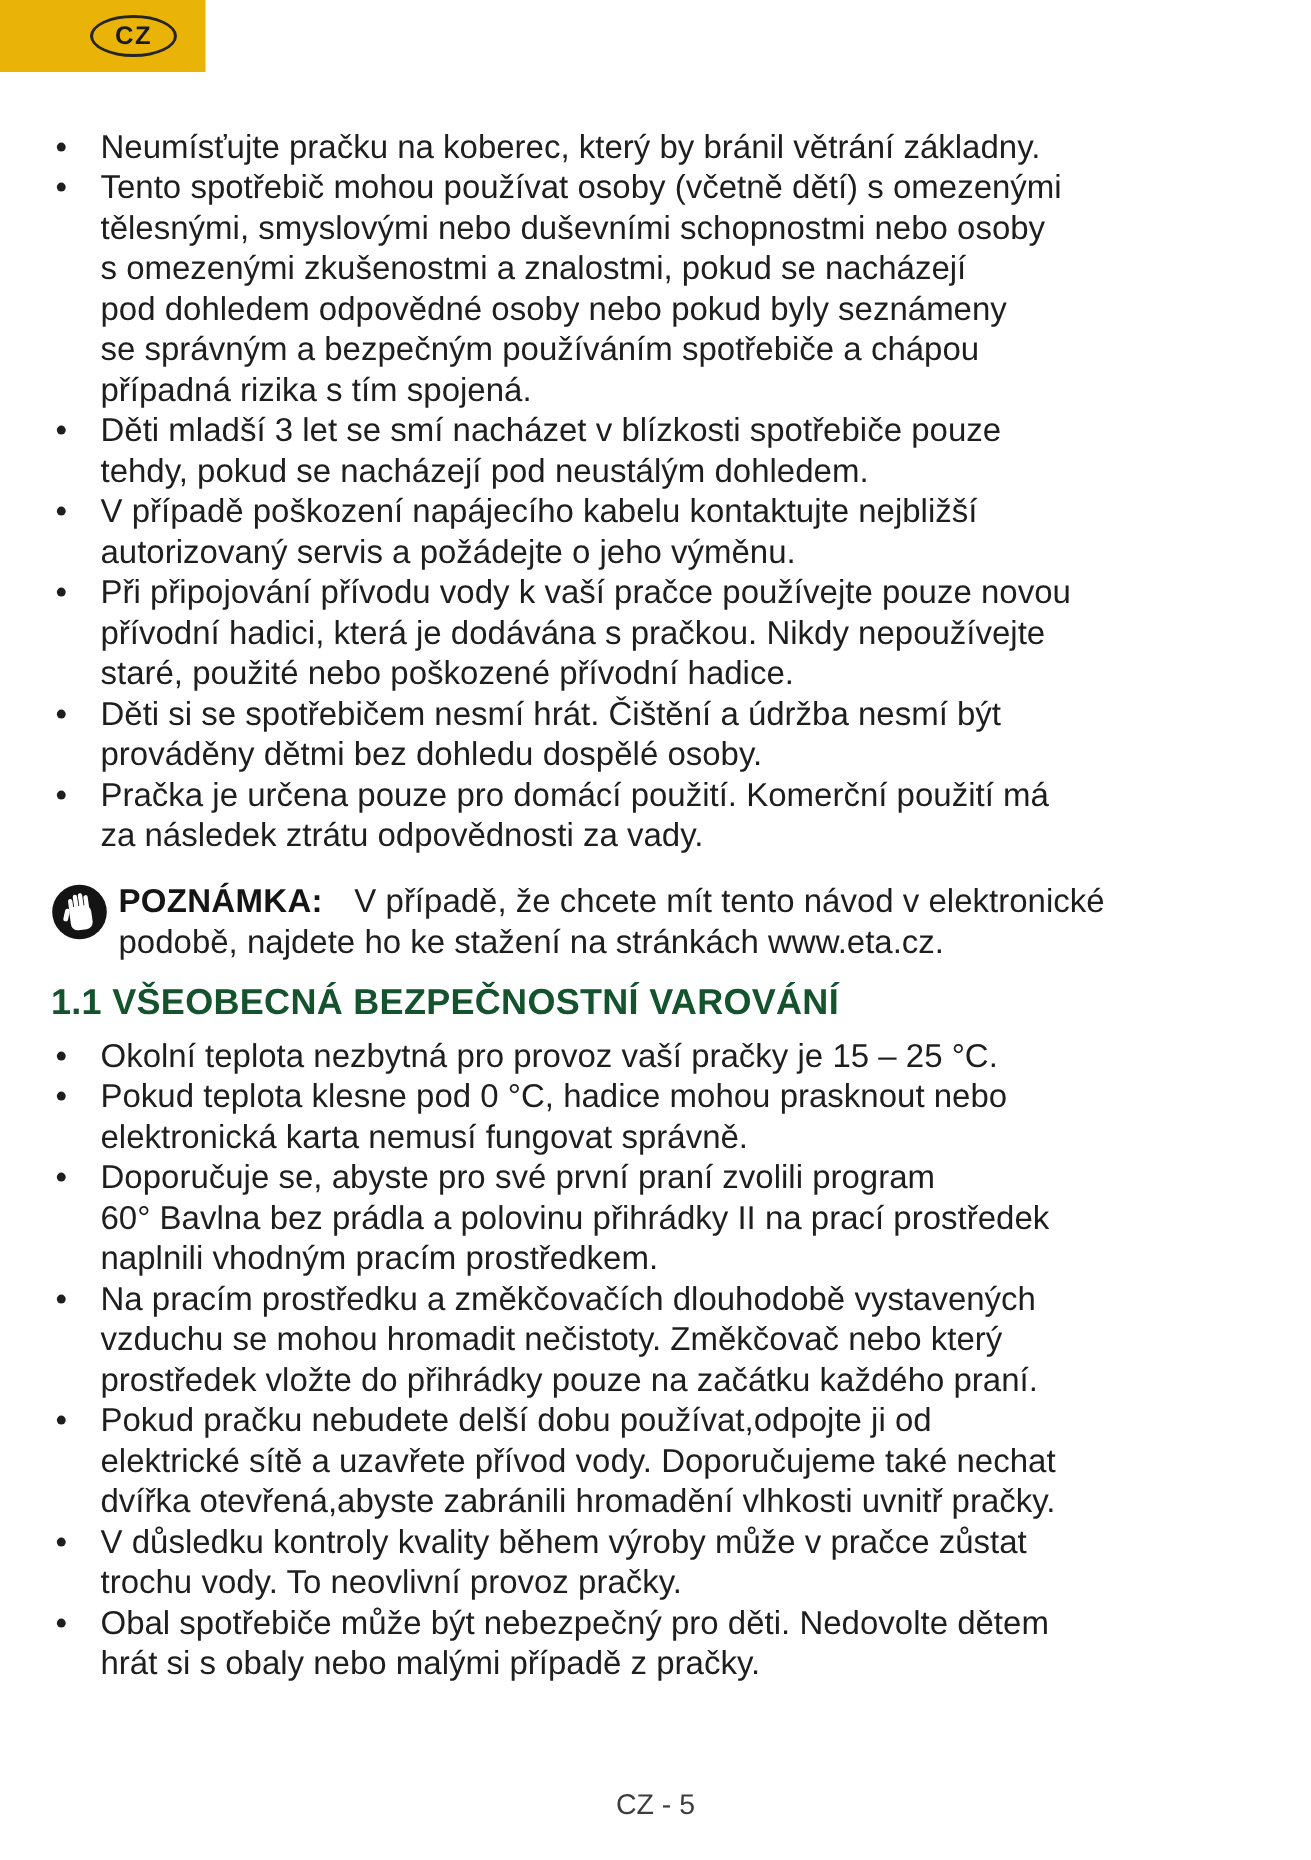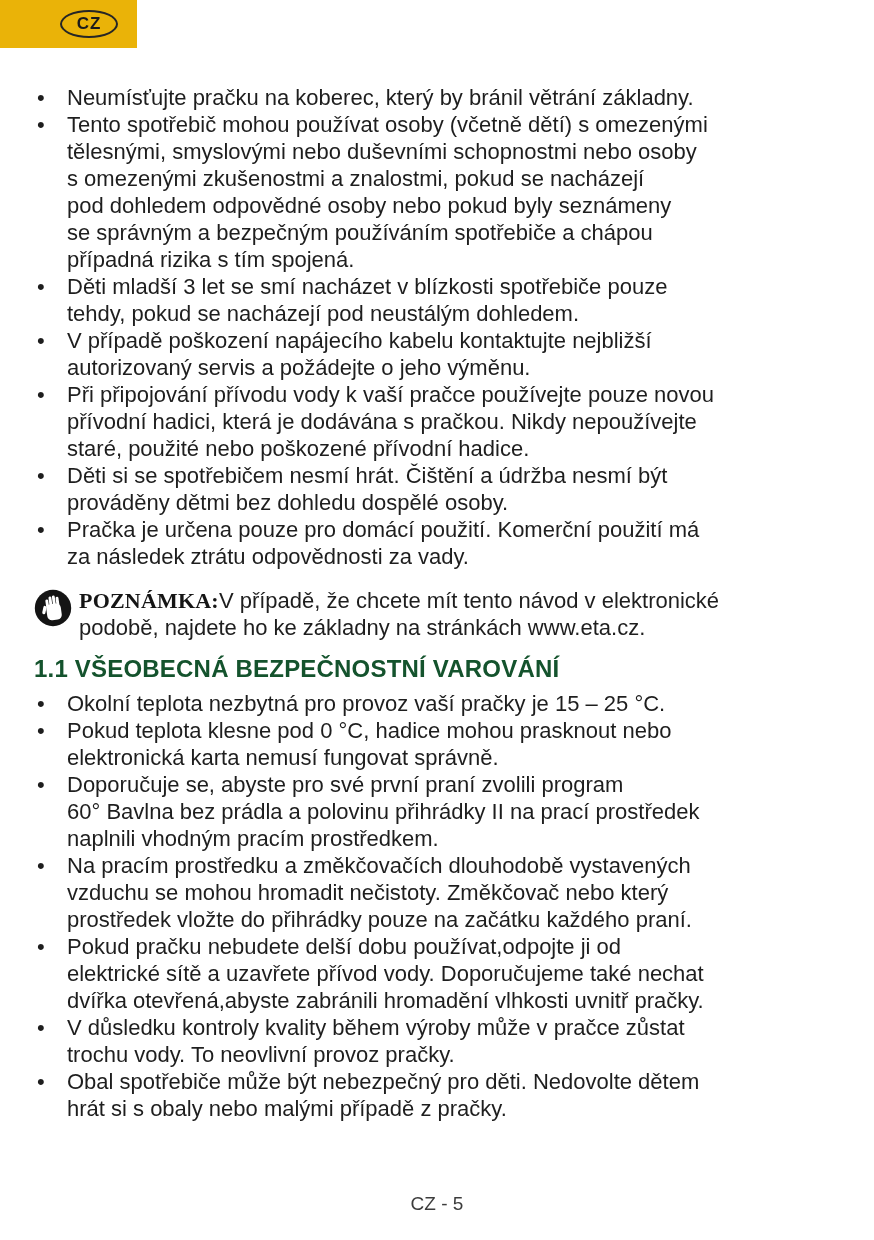--- a/index.html
+++ b/index.html
@@ -73,24 +73,23 @@
     margin-right: 7px;
     margin-top: 2px;
   }
   .note-icon svg { display: block; width: 38px; height: 38px; }
   .note-text-wrap {
     margin: 0;
     font-size: 22px;
     line-height: 27px;
   }
   .note-text-wrap b {
-    margin-right: 0;
+    margin-right: 21px;
     letter-spacing: 0.2px;
     color: #151515;
-    font-family: Liberation Serif, serif;
   }
   .note-text { white-space: pre-line; }
   
   .section-title {
     margin: 14px 0 7px 0;
     font-size: 24px;
     line-height: 28px;
     font-weight: bold;
     color: #14532d;
     letter-spacing: 0.2px;
@@ -153,21 +152,21 @@
             <rect x="12.2" y="15.0" width="14.6" height="16.0" rx="4.6"></rect>
             <rect x="12.4" y="9.6" width="2.9" height="9.5" rx="1.45"></rect>
             <rect x="15.9" y="7.2" width="2.9" height="11.5" rx="1.45"></rect>
             <rect x="19.4" y="6.6" width="2.9" height="12.0" rx="1.45"></rect>
             <rect x="22.9" y="8.4" width="2.9" height="10.5" rx="1.45"></rect>
             <rect x="8.6" y="15.6" width="3.2" height="8.5" rx="1.6" transform="rotate(20 10.2 19.8)"></rect>
           </g>
         </svg>
       </span>
       <p class="note-text-wrap"><b>POZNÁMKA:</b><span class="note-text">V případě, že chcete mít tento návod v elektronické
-podobě, najdete ho ke základny na stránkách www.eta.cz.</span></p>
+podobě, najdete ho ke stažení na stránkách www.eta.cz.</span></p>
     </div>
 
     <h2 class="section-title">1.1 VŠEOBECNÁ BEZPEČNOSTNÍ VAROVÁNÍ</h2>
 
     <ul class="bullets">
       <li>Okolní teplota nezbytná pro provoz vaší pračky je 15 – 25 °C.</li>
       <li>Pokud teplota klesne pod 0 °C, hadice mohou prasknout nebo
 elektronická karta nemusí fungovat správně.</li>
       <li>Doporučuje se, abyste pro své první praní zvolili program
 60° Bavlna bez prádla a polovinu přihrádky II na prací prostředek

